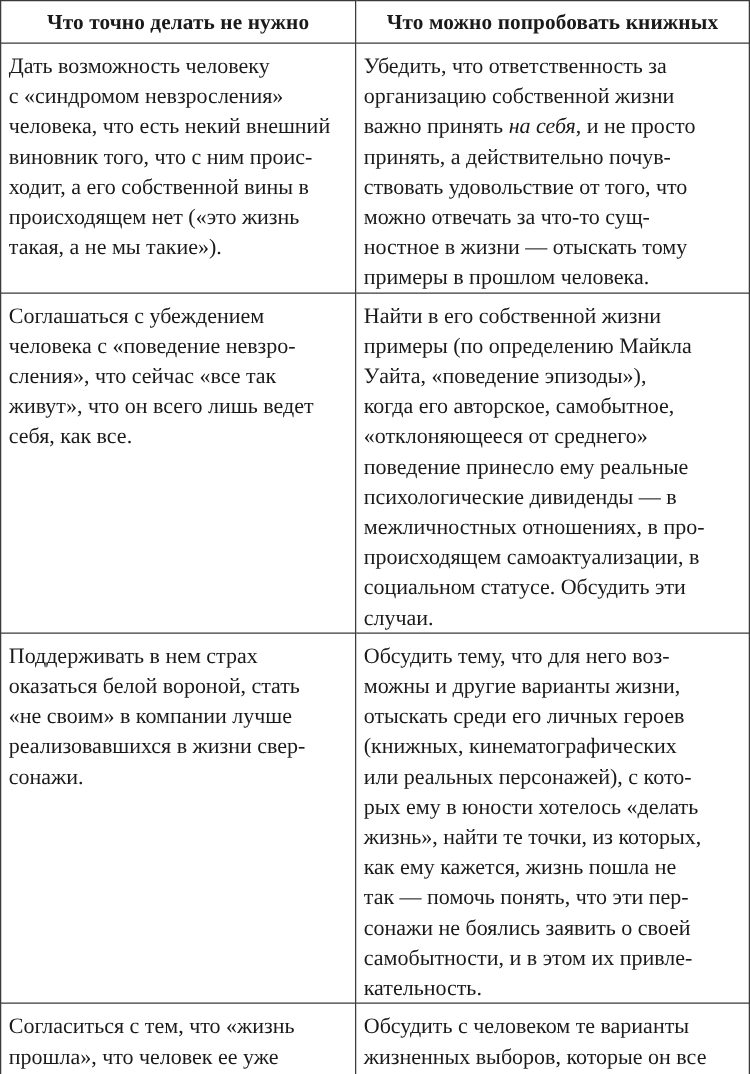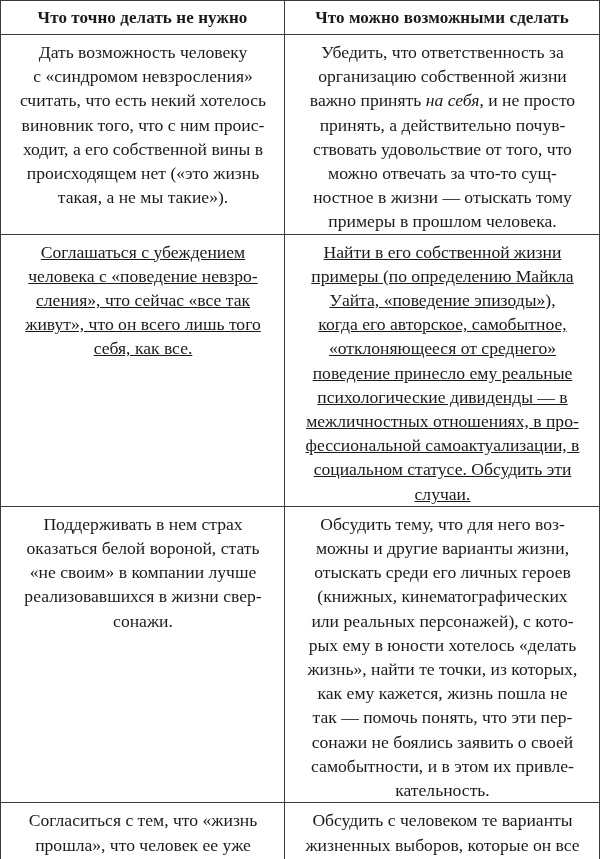--- a/index.html
+++ b/index.html
@@ -36,50 +36,49 @@
       height: 33px;
       padding: 0 1px;
       text-align: center;
       vertical-align: middle;
       letter-spacing: 0.1px;
     }
     .doc-table td {
       font-size: 17.6px;
       line-height: 24.2px;
       padding: 5px 5px 0 6px;
-      text-align: center;
     }
     .doc-table tr.r1 td { height: 176px; }
-    .doc-table tr.r2 td { height: 240px; text-decoration: underline; }
+    .doc-table tr.r2 td { height: 240px; }
     .doc-table tr.r3 td { height: 255px; }
     .doc-table tr.r4 td { height: 131px; }
     .line { display: block; white-space: nowrap; }
     .em { font-style: italic; }
   </style>
 </head>
 <body>
 
 <table class="doc-table">
   <colgroup>
       <col class="c1">
       <col class="c2">
     </colgroup>
   <thead>
     <tr>
       <th>Что точно делать не нужно</th>
-      <th>Что можно возможными сделать</th>
+      <th>Что можно попробовать книжных</th>
     </tr>
   </thead>
   <tbody>
 
     <tr class="r1">
       <td>
         <span class="line">Дать возможность человеку</span>
         <span class="line">с «синдромом невзросления»</span>
-        <span class="line">считать, что есть некий хотелось</span>
+        <span class="line">человека, что есть некий внешний</span>
         <span class="line">виновник того, что с ним проис-</span>
         <span class="line">ходит, а его собственной вины в</span>
         <span class="line">происходящем нет («это жизнь</span>
         <span class="line">такая, а не мы такие»).</span>
       </td>
       <td>
         <span class="line">Убедить, что ответственность за</span>
         <span class="line">организацию собственной жизни</span>
         <span class="line"><span>важно принять </span><span class="em">на себя</span><span>, и не просто</span></span>
         <span class="line">принять, а действительно почув-</span>
@@ -88,33 +87,33 @@
         <span class="line">ностное в жизни — отыскать тому</span>
         <span class="line">примеры в прошлом человека.</span>
       </td>
     </tr>
 
     <tr class="r2">
       <td>
         <span class="line">Соглашаться с убеждением</span>
         <span class="line">человека с «поведение невзро-</span>
         <span class="line">сления», что сейчас «все так</span>
-        <span class="line">живут», что он всего лишь того</span>
+        <span class="line">живут», что он всего лишь ведет</span>
         <span class="line">себя, как все.</span>
       </td>
       <td>
         <span class="line">Найти в его собственной жизни</span>
         <span class="line">примеры (по определению Майкла</span>
         <span class="line">Уайта, «поведение эпизоды»),</span>
         <span class="line">когда его авторское, самобытное,</span>
         <span class="line">«отклоняющееся от среднего»</span>
         <span class="line">поведение принесло ему реальные</span>
         <span class="line">психологические дивиденды — в</span>
         <span class="line">межличностных отношениях, в про-</span>
-        <span class="line">фессиональной самоактуализации, в</span>
+        <span class="line">происходящем самоактуализации, в</span>
         <span class="line">социальном статусе. Обсудить эти</span>
         <span class="line">случаи.</span>
       </td>
     </tr>
 
     <tr class="r3">
       <td>
         <span class="line">Поддерживать в нем страх</span>
         <span class="line">оказаться белой вороной, стать</span>
         <span class="line">«не своим» в компании лучше</span>

